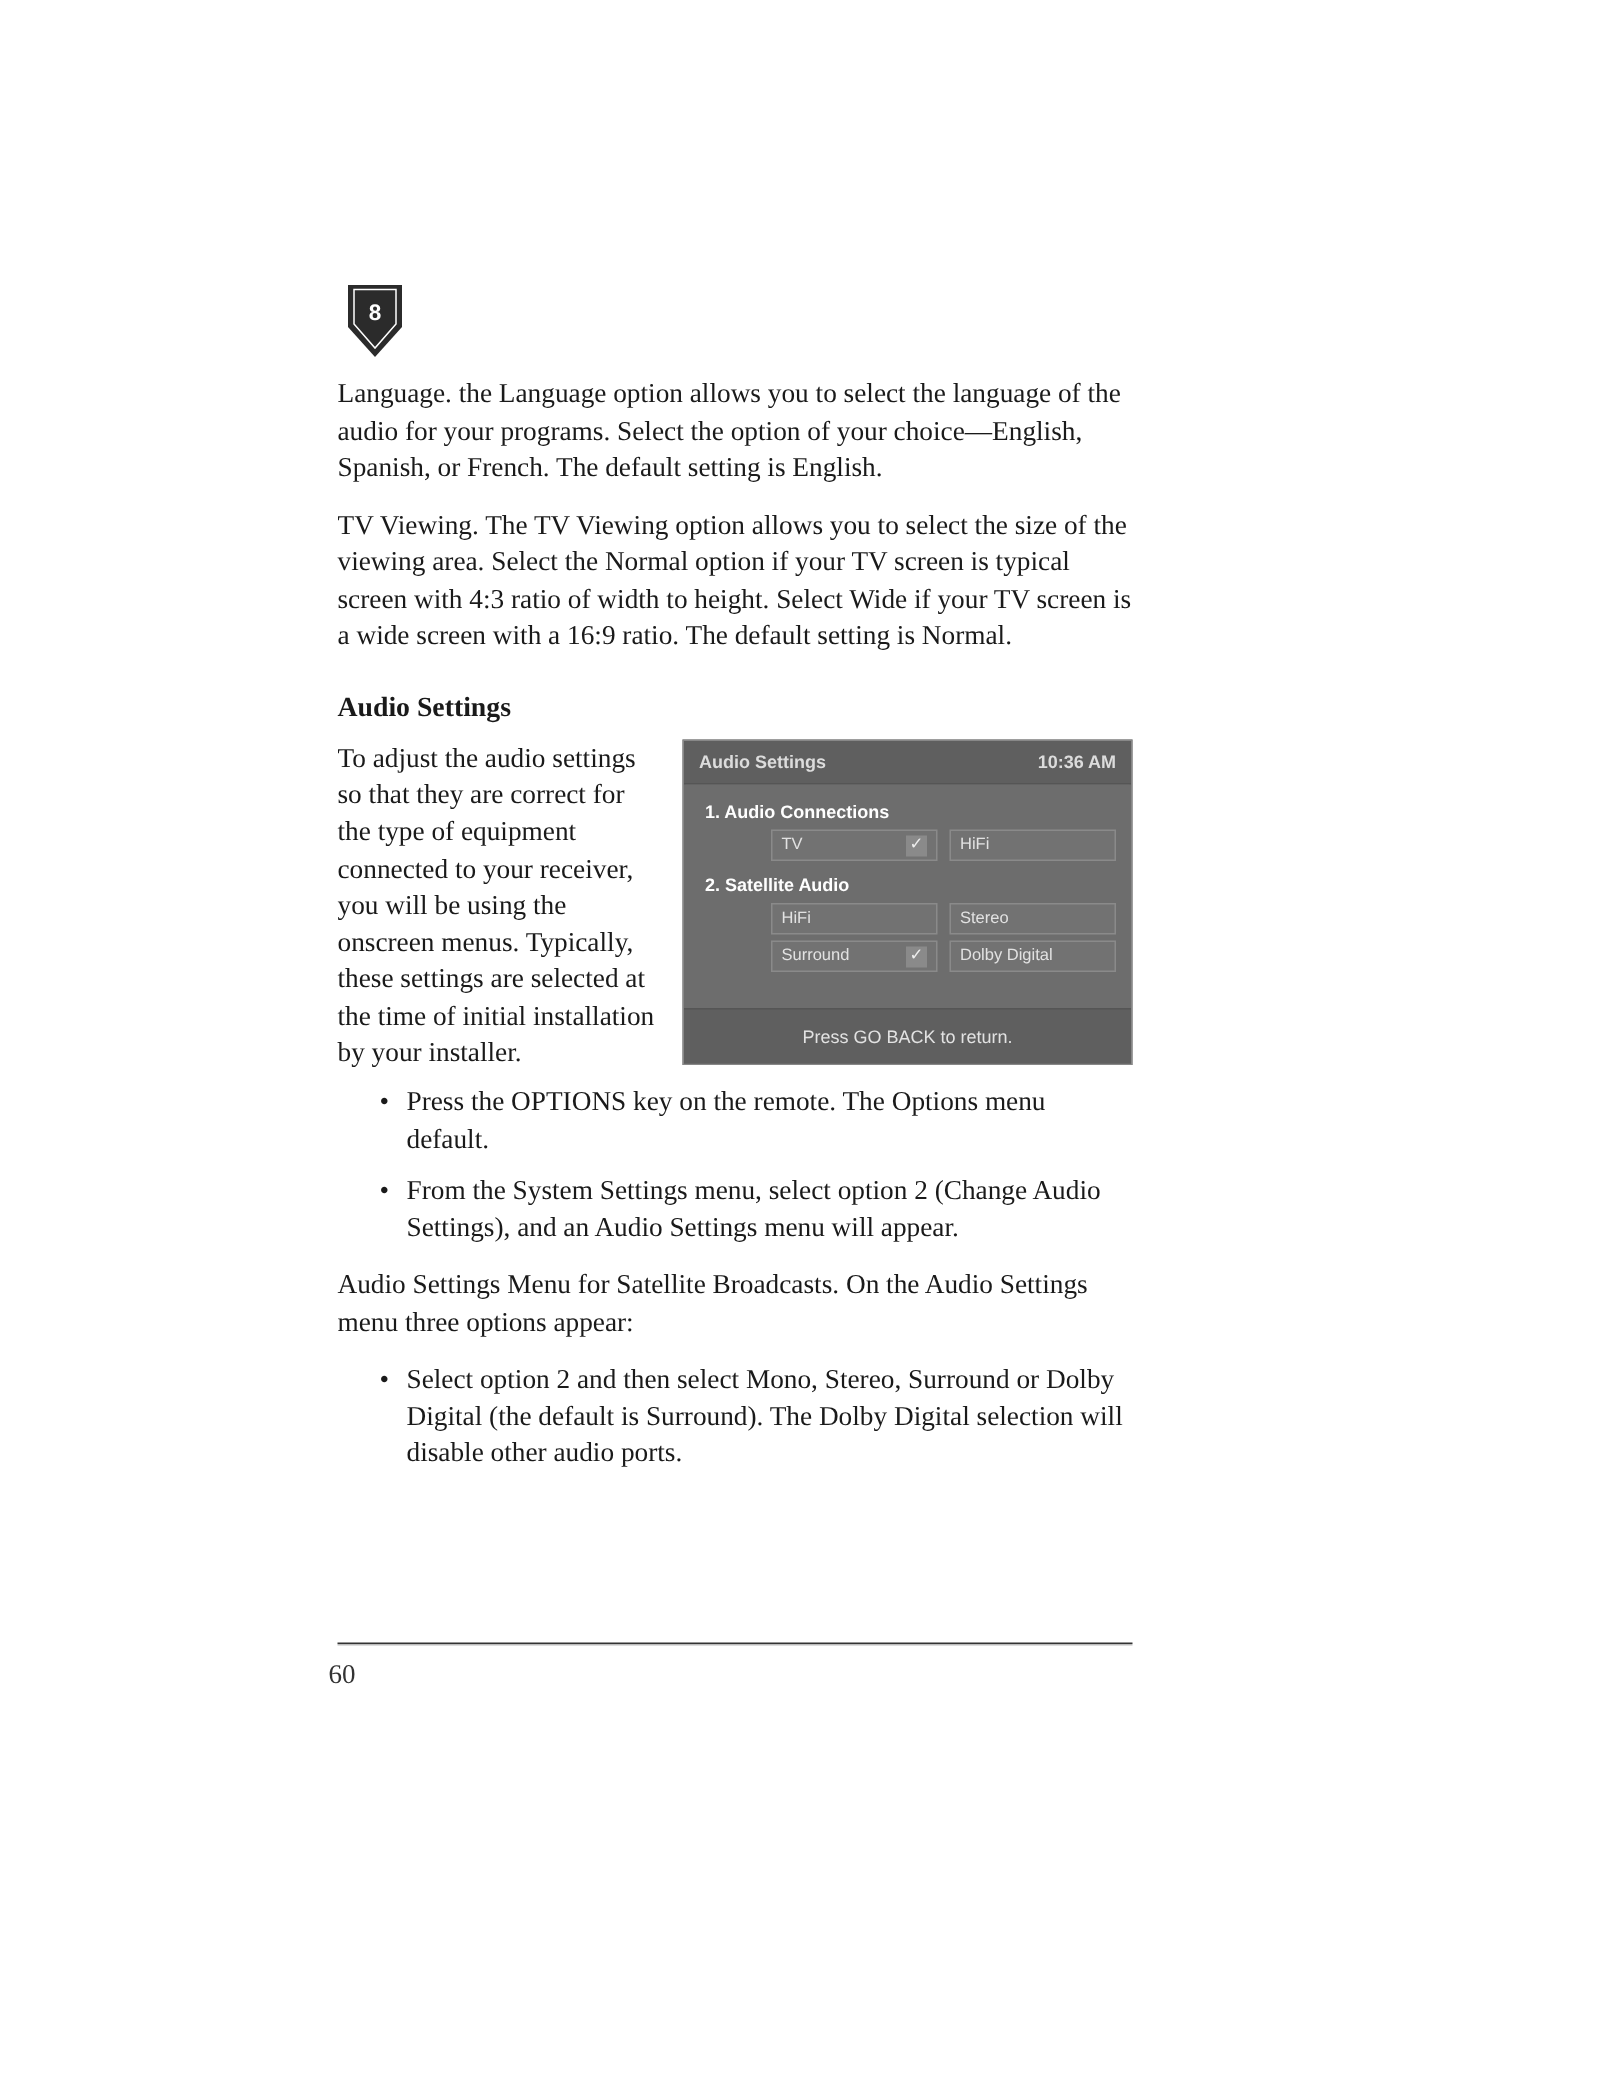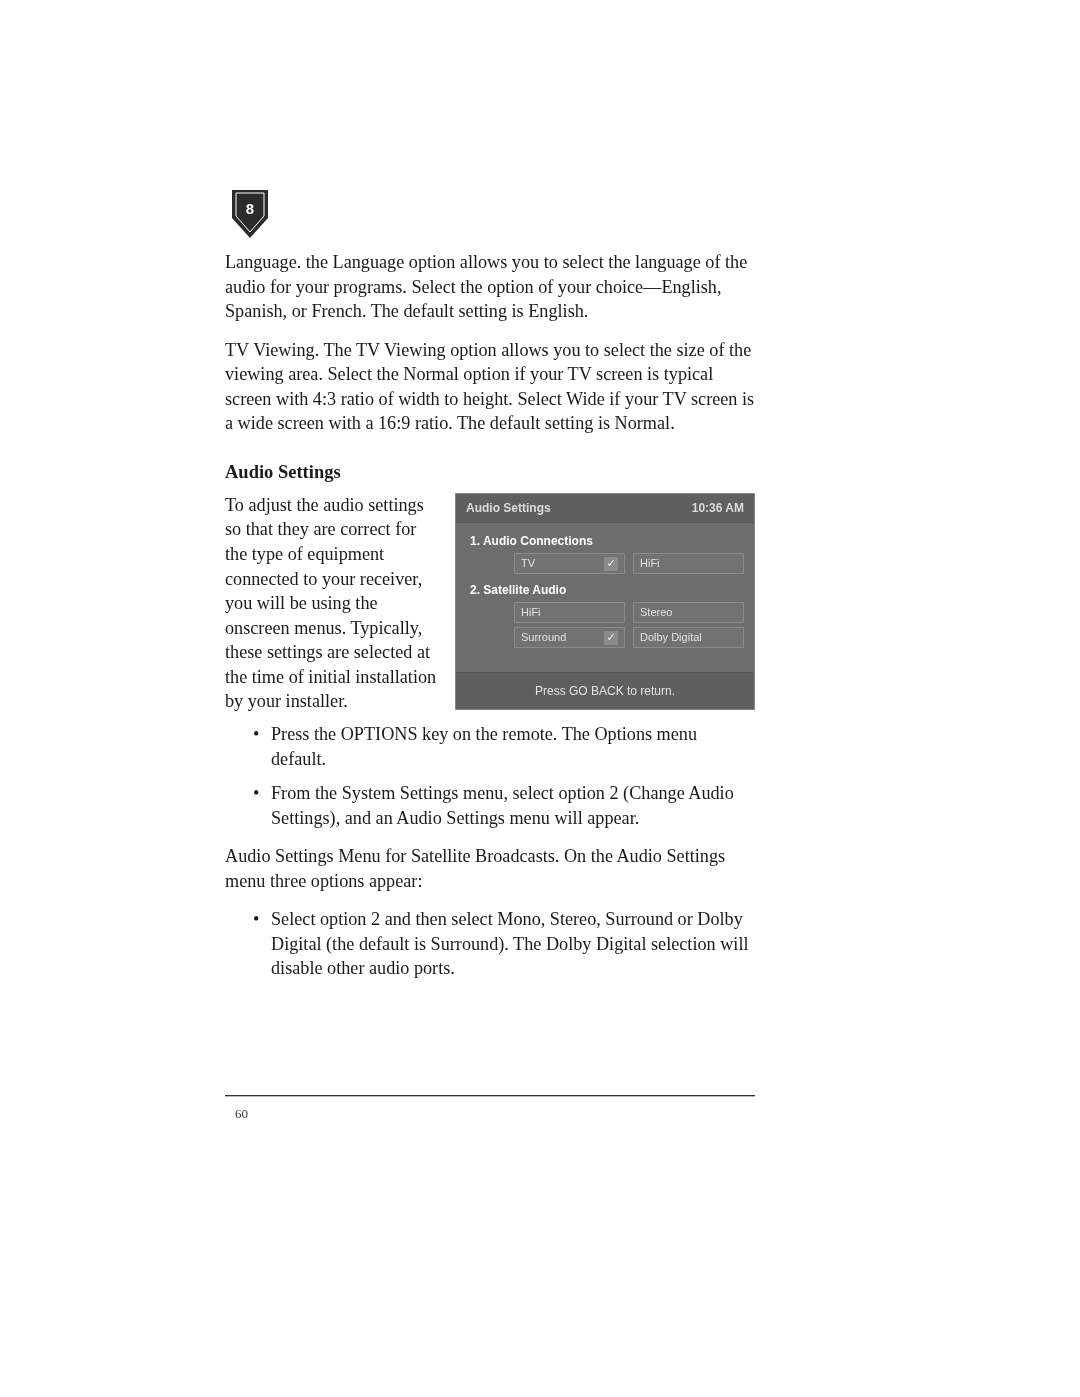--- a/index.html
+++ b/index.html
@@ -138,23 +138,23 @@
       position: absolute;
       left: 225px;
       top: 1095px;
       width: 530px;
       height: 0;
       border-top: 1px solid #333;
       box-shadow: 0 1px 0 #bbb;
     }
     .page-number {
       position: absolute;
-      left: 235px;
+      left: 219px;
       top: 1106px;
-      font-size: 13px;
+      font-size: 18px;
       color: #333;
     }
   </style>
 </head>
 <body>
 
 <div class="bookmark">
   <svg width="48" height="48" viewBox="0 0 48 48">
     <polygon points="6,0 42,0 42,28 24,48 6,28" fill="#2b2b2b"></polygon>
     <polygon points="10,3 38,3 38,26 24,42 10,26" fill="none" stroke="#fff" stroke-width="1"></polygon>

